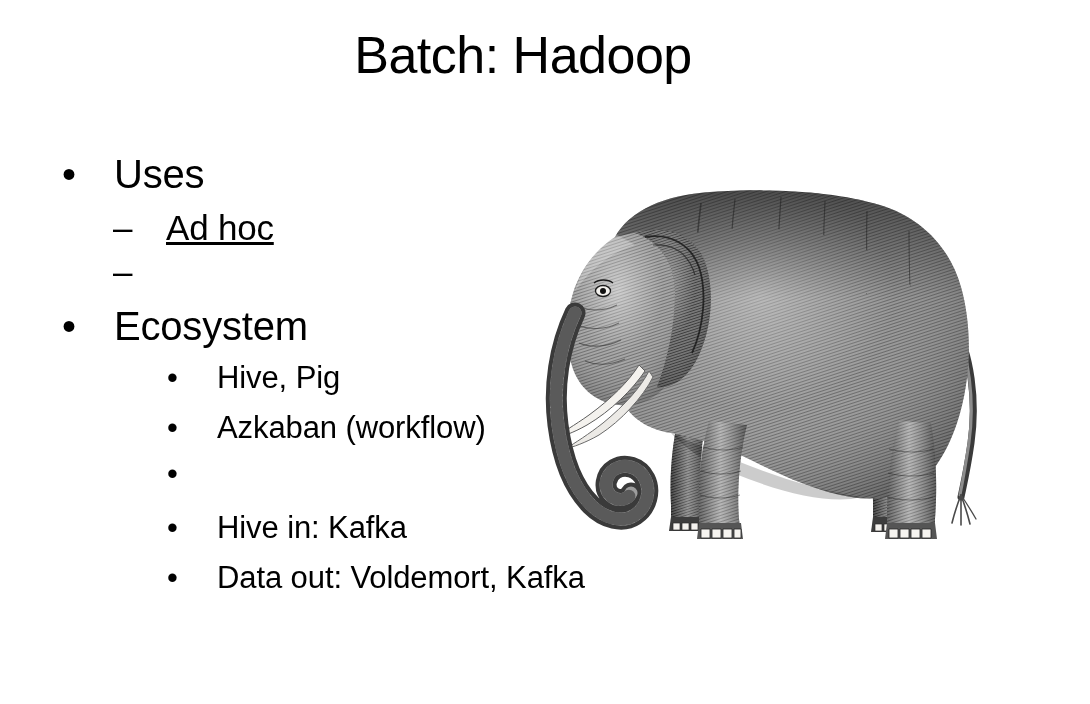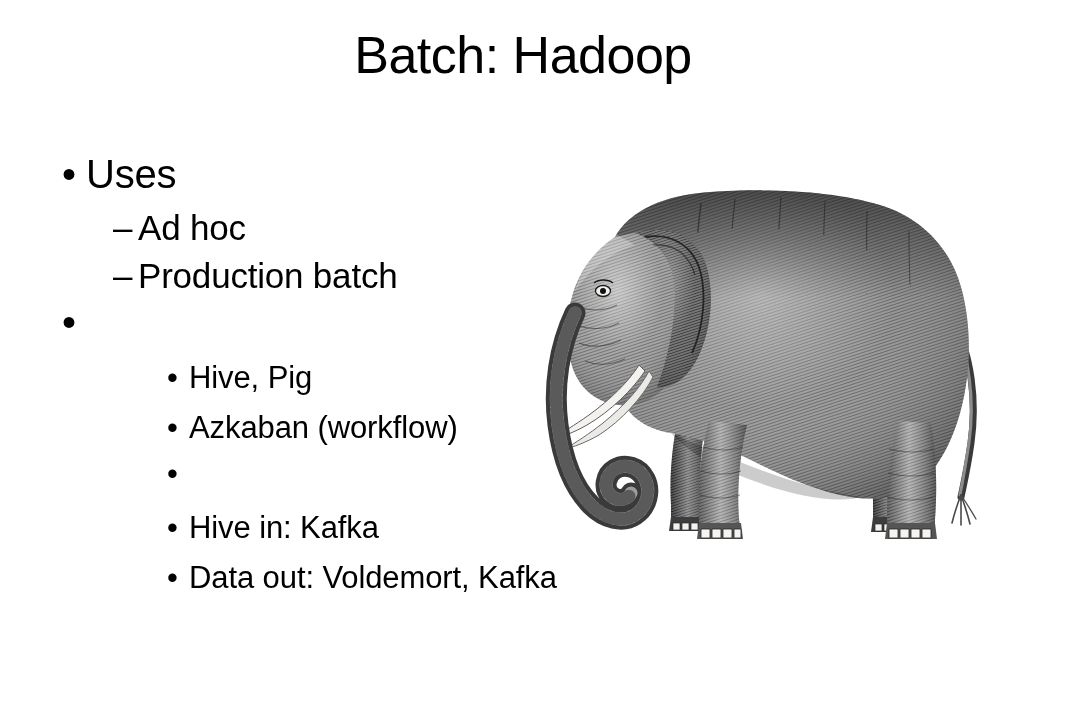--- a/index.html
+++ b/index.html
@@ -53,20 +53,21 @@
 
   .bullet-mark {
     flex: 0 0 auto;
     text-align: left;
     color: #000000;
     line-height: 1;
   }
   .bullet-text {
     flex: 0 0 auto;
     color: #000000;
+    margin-left: 28px;
   }
 
   
   .lvl1 {
     height: 52px;
   }
   .lvl1 .bullet-mark {
     width: 24px;
     margin-left: 62px;
     font-size: 40px;
@@ -83,20 +84,21 @@
   }
   .lvl2 .bullet-mark {
     width: 25px;
     margin-left: 113px;
     font-size: 35px;
   }
   .lvl2 .bullet-text {
     font-size: 35px;
     line-height: 44px;
     letter-spacing: -0.2px;
+    text-decoration: underline;
   }
 
   
   .lvl3 {
     height: 50px;
   }
   .lvl3 .bullet-mark {
     width: 22px;
     margin-left: 167px;
     font-size: 31px;
@@ -138,25 +140,25 @@
       <span class="bullet-text">Uses</span>
     </div>
 
     <div class="bullet-row lvl2 sub-gap-top">
       <span class="bullet-mark">–</span>
       <span class="bullet-text">Ad hoc</span>
     </div>
 
     <div class="bullet-row lvl2">
       <span class="bullet-mark">–</span>
-      <span class="bullet-text">Production batch</span>
     </div>
 
     <div class="bullet-row lvl1">
       <span class="bullet-mark">•</span>
+      <span class="bullet-text">Ecosystem</span>
     </div>
 
     <div class="bullet-row lvl3 sub-gap-top">
       <span class="bullet-mark">•</span>
       <span class="bullet-text">Hive, Pig</span>
     </div>
 
     <div class="bullet-row lvl3">
       <span class="bullet-mark">•</span>
       <span class="bullet-text">Azkaban (workflow)</span>

